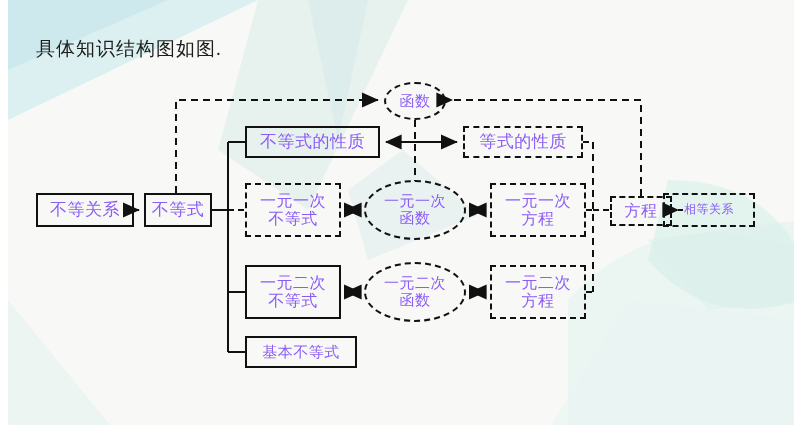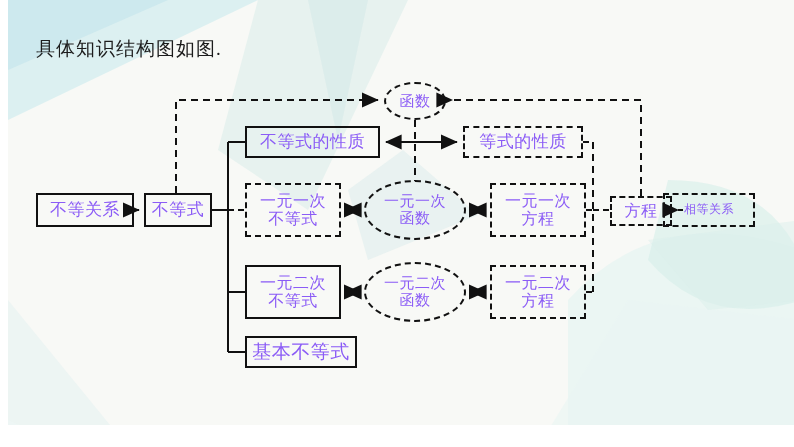--- a/index.html
+++ b/index.html
@@ -152,15 +152,15 @@
 
     <div class="node solid" style="left:237px; top:265px; width:96px; height:54px; font-size:16px;">一元二次
 不等式</div>
 
     <div class="node ellipse" style="left:356px; top:262px; width:102px; height:60px; font-size:15px;">一元二次
 函数</div>
 
     <div class="node dashed" style="left:482px; top:265px; width:96px; height:54px; font-size:16px;">一元二次
 方程</div>
 
-    <div class="node solid" style="left:237px; top:336px; width:112px; height:32px; font-size:19px;">基本不等式</div>
+    <div class="node solid" style="left:237px; top:336px; width:112px; height:32px; font-size:15px;">基本不等式</div>
   </div>
 </div>
 
 </body></html>

